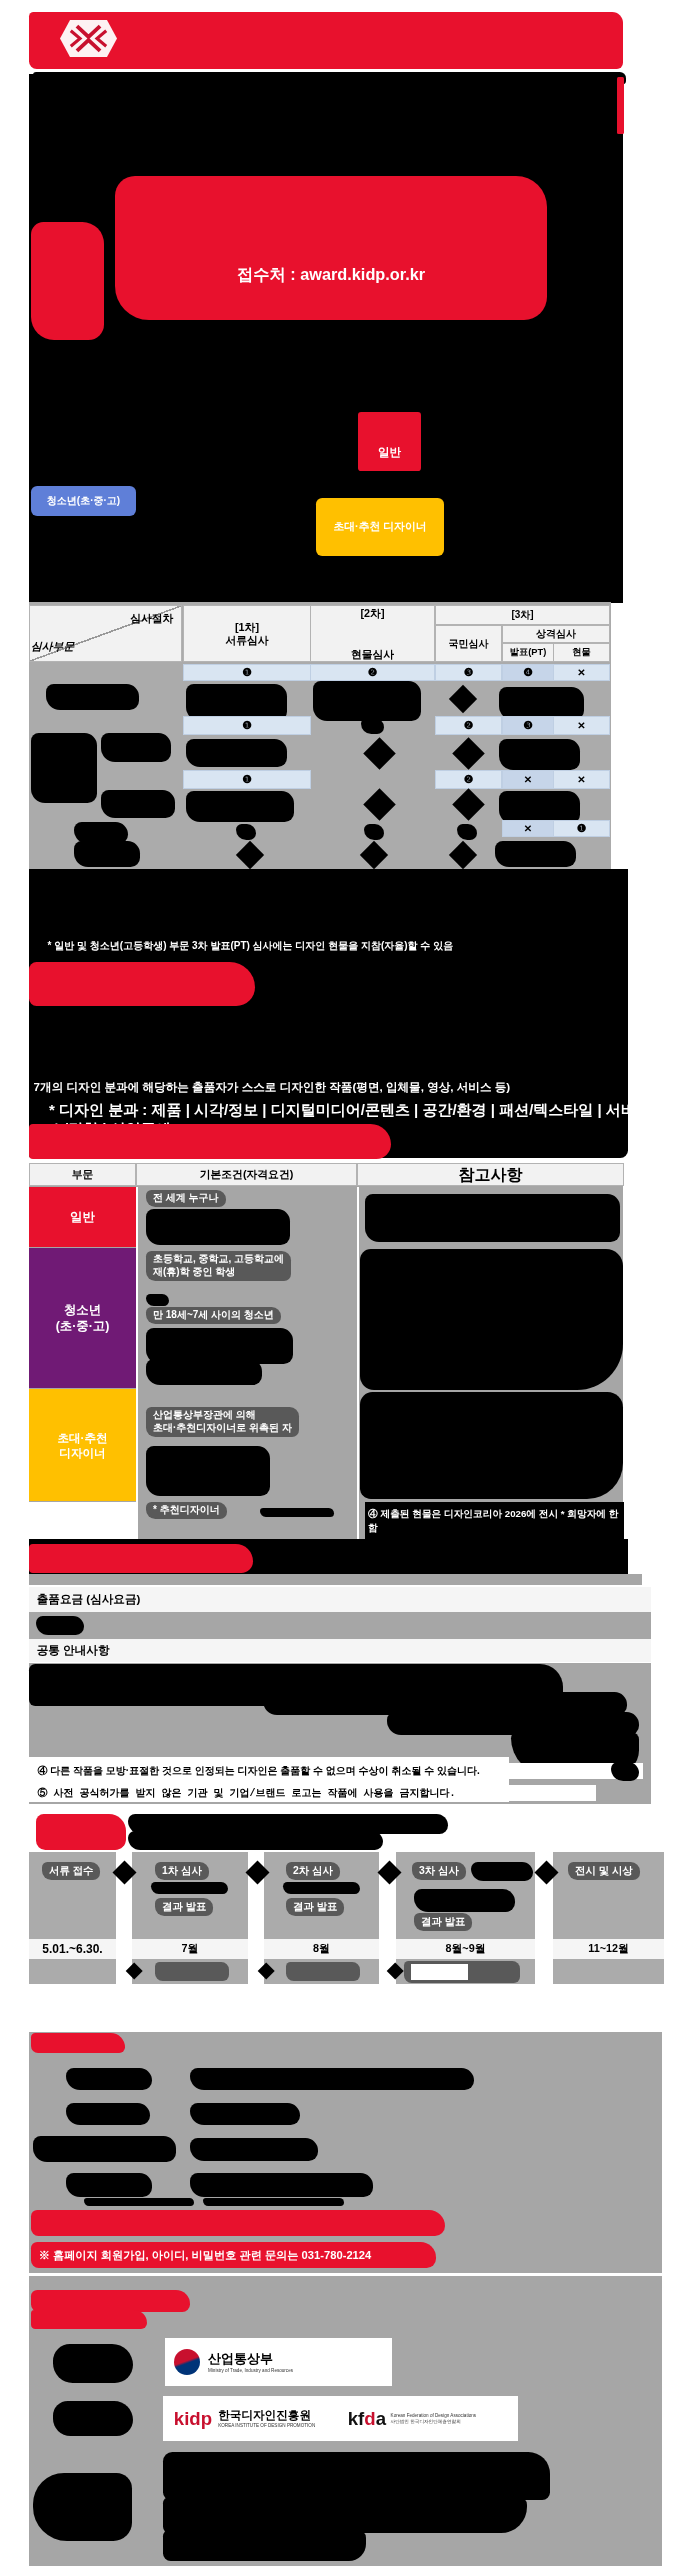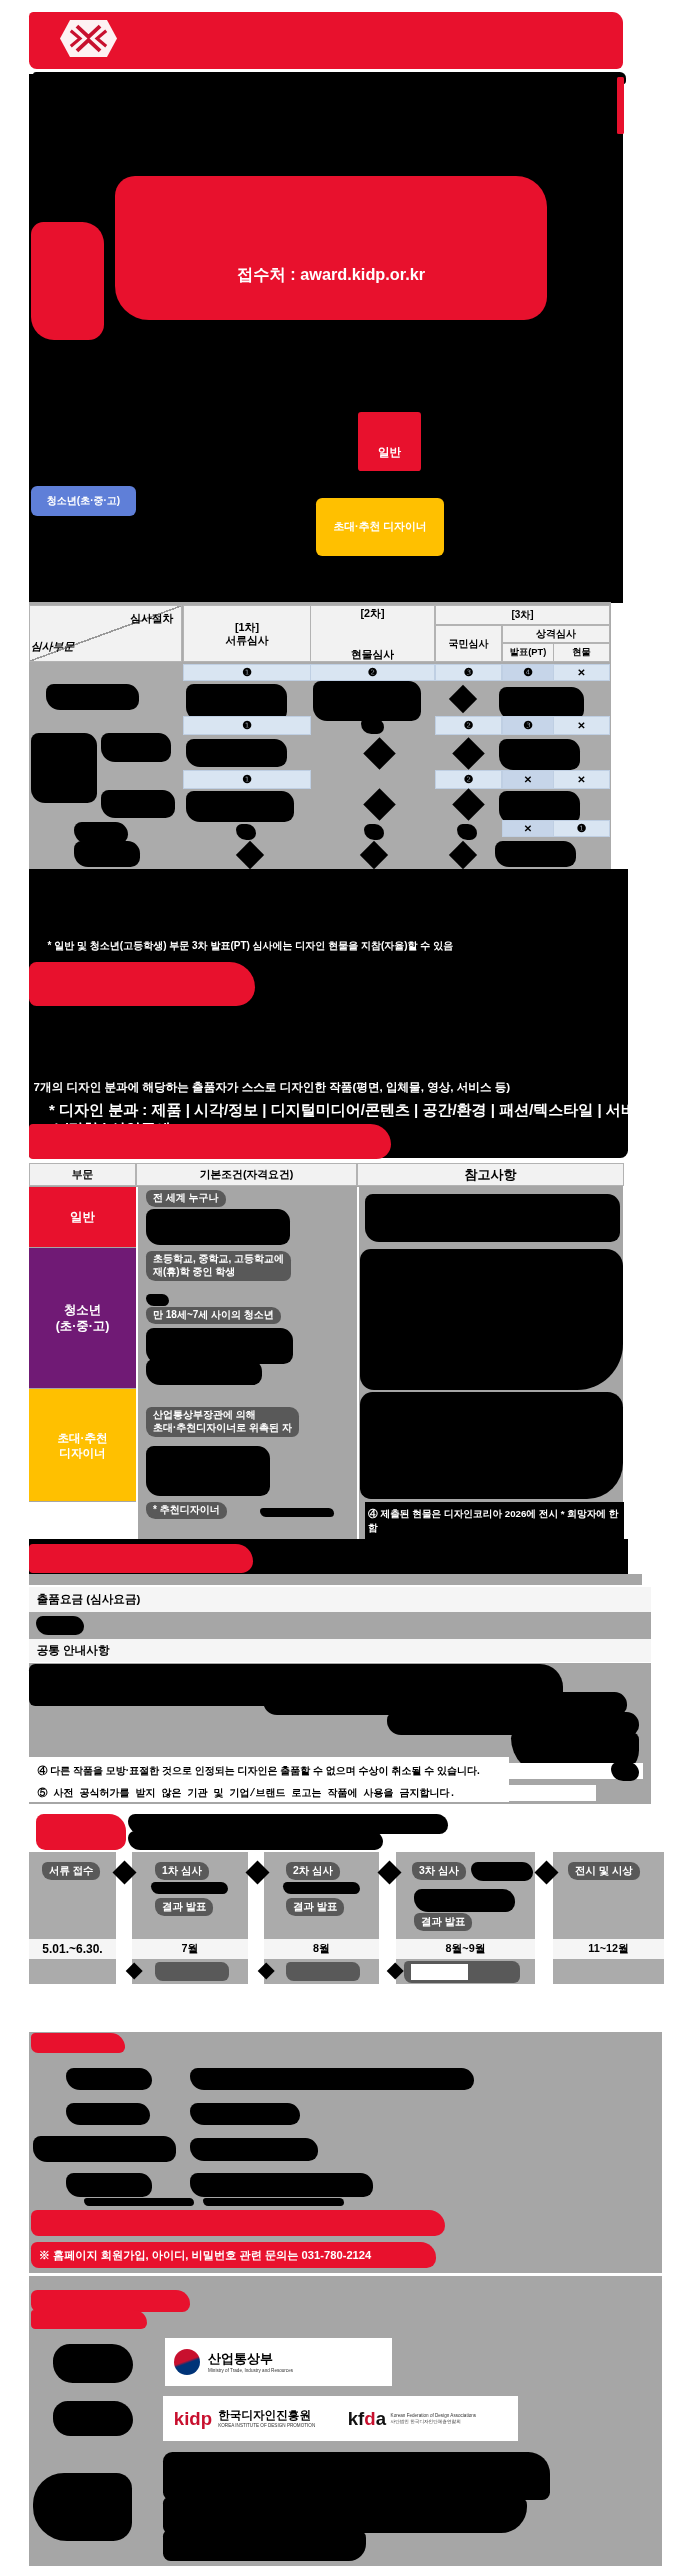--- a/index.html
+++ b/index.html
@@ -136,21 +136,21 @@
   <div class="abs" style="left:29px;top:869px;width:599px;height:289px;background:#000;border-radius:0 0 7.7px 3.1px;">
     <div class="abs wt" style="left:18.6px;top:70px;width:573px;font-size:10px;">* 일반 및 청소년(고등학생) 부문 3차 발표(PT) 심사에는 디자인 현물을 지참(자율)할 수 있음</div>
     <div class="rb" style="left:0;top:93px;width:226px;height:44px;border-radius:9.3px 31px 23px 9.3px;"></div>
     <div class="abs wt" style="left:4.6px;top:211px;width:577px;font-size:11.6px;">7개의 디자인 분과에 해당하는 출품자가 스스로 디자인한 작품(평면, 입체물, 영상, 서비스 등)</div>
     <div class="abs wt" style="left:20px;top:232px;width:596px;font-size:15px;">* 디자인 분과 : 제품 | 시각/정보 | 디지털미디어/콘텐츠 | 공간/환경 | 패션/텍스타일 | 서비스/경험 | 산업공예</div>
     <div class="rb" style="left:0;top:255px;width:362px;height:35px;border-radius:7.7px 39px 28px 7.7px;"></div>
   </div>
 
   <div class="hdrcell" style="left:29px;top:1163px;width:107px;height:23px;font-size:10.8px;">부문</div>
   <div class="hdrcell" style="left:136px;top:1163px;width:221px;height:23px;font-size:10.8px;">기본조건(자격요건)</div>
-  <div class="hdrcell" style="left:357px;top:1163px;width:267px;height:23px;font-size:13px;">참고사항</div>
+  <div class="hdrcell" style="left:357px;top:1163px;width:267px;height:23px;font-size:16px;">참고사항</div>
 
   <div class="abs" style="left:29px;top:1186px;width:594px;height:353px;background:#A6A6A6;"></div>
 
   <div class="abs" style="left:136px;top:1187px;width:1.5px;height:352px;background:#fff;"></div>
   <div class="abs" style="left:357px;top:1187px;width:1.5px;height:352px;background:#fff;"></div>
 
   <div class="catcell" style="left:29px;top:1187px;width:107px;height:60px;background:#E8112D;font-size:12.4px;">
     <span>일반</span>
   </div>
   <div class="chip" style="left:146px;top:1190px;font-size:10px;">전 세계 누구나</div>

